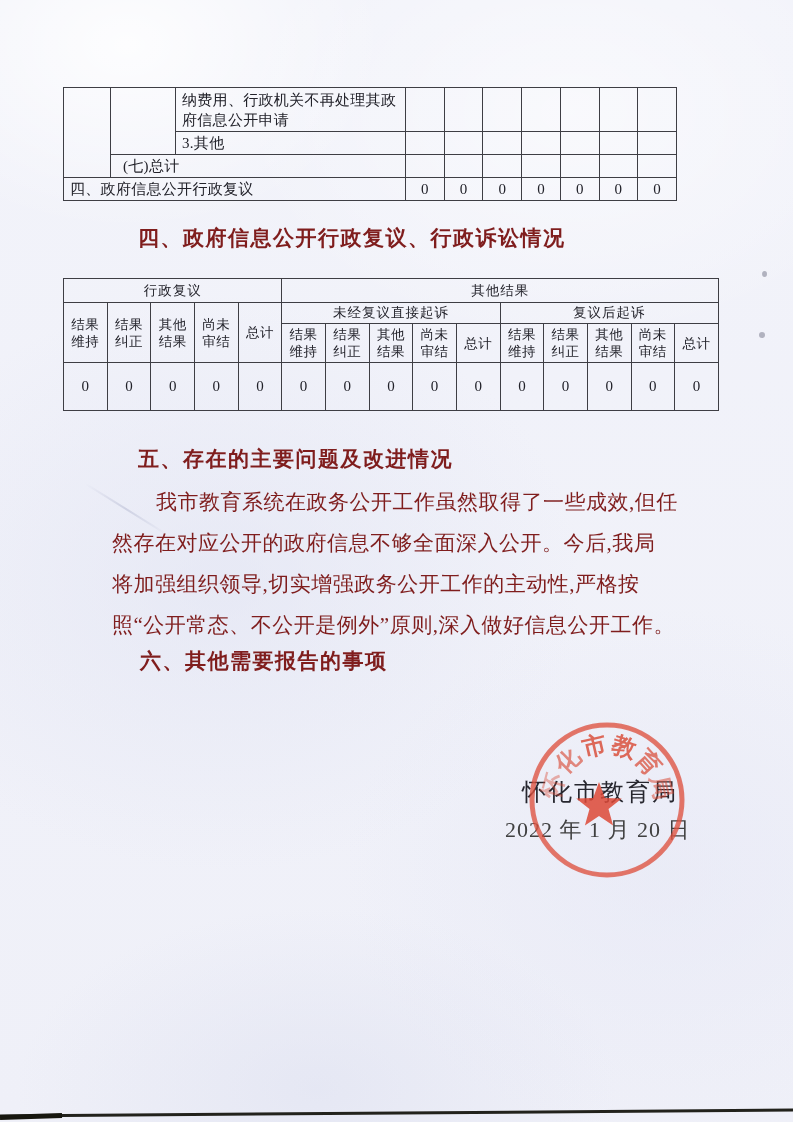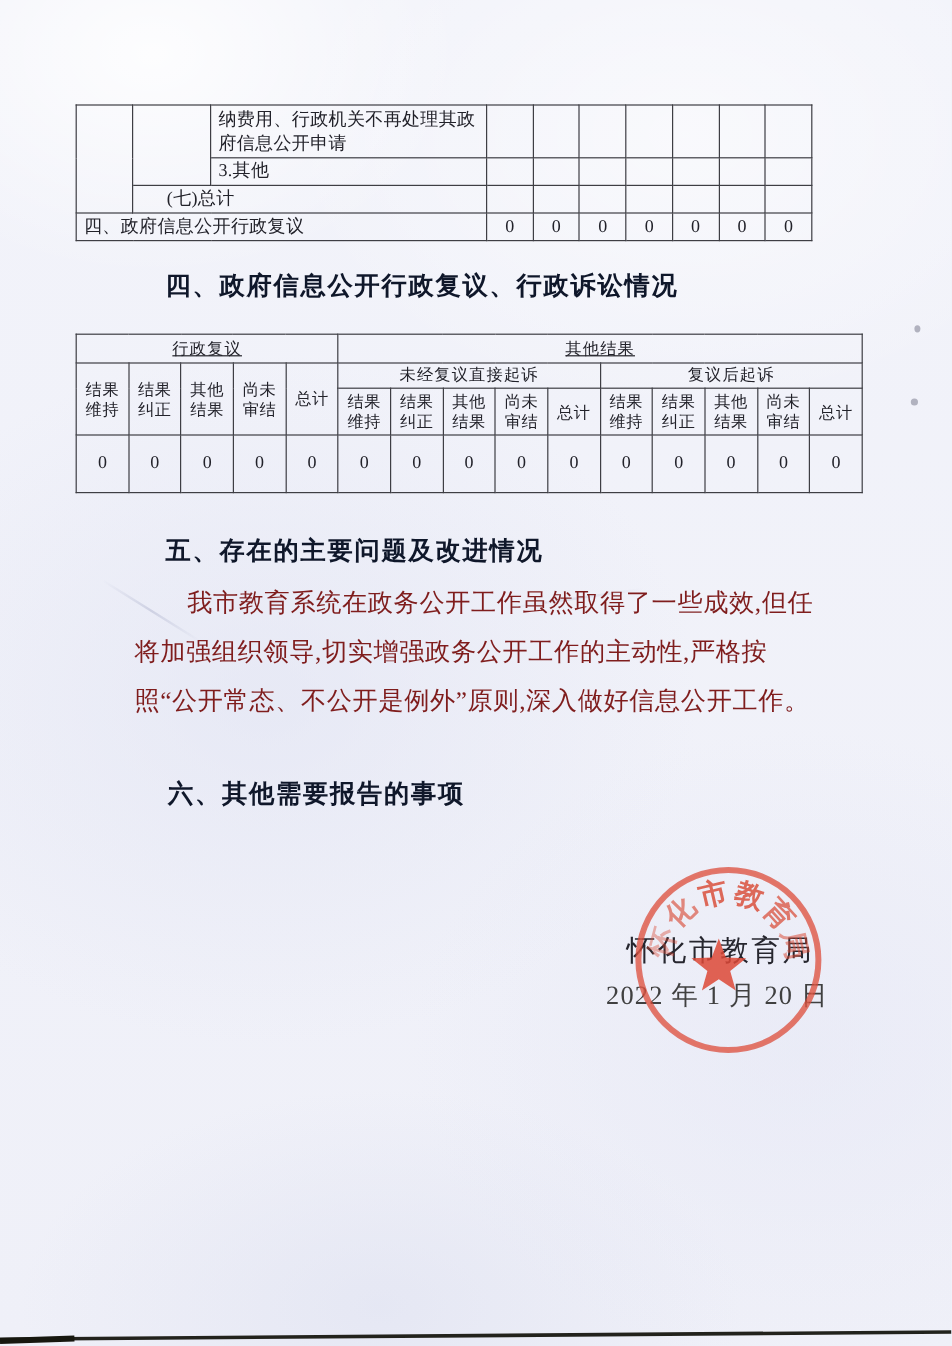--- a/index.html
+++ b/index.html
@@ -26,38 +26,38 @@
   table{border-collapse:collapse;table-layout:fixed;position:absolute;background:transparent;}
   td{border:1px solid #3e3e44;padding:0;vertical-align:middle;overflow:hidden;}
 
   
   #t1{left:63px;top:87px;width:614px;font-size:15px;}
   #t1 tr:nth-child(1){height:44px;}
   #t1 tr:nth-child(2){height:20px;}
   #t1 tr:nth-child(3){height:21px;}
   #t1 tr:nth-child(4){height:21px;}
   #t1 td.lab{text-align:left;padding:1px 4px 1px 6px;line-height:20px;letter-spacing:.3px;}
-  #t1 td.pad7{padding-left:28px;}
+  #t1 td.pad7{padding-left:12px;}
   #t1 td.v{text-align:center;font-size:15px;}
 
   
   #t2{left:63px;top:278px;width:656px;font-size:13.5px;}
-  #t2 tr:nth-child(1){height:24px;text-decoration:underline;}
+  #t2 tr:nth-child(1){height:24px;}
   #t2 tr:nth-child(2){height:21px;}
   #t2 tr:nth-child(3){height:39px;}
   #t2 tr:nth-child(4){height:48px;}
   #t2 td{text-align:center;}
   #t2 td .w2{display:inline-block;width:2.15em;line-height:17px;letter-spacing:.5px;}
   #t2 td.g,#t2 td.g2{letter-spacing:1px;}
   #t2 td.v{font-size:15px;}
 
   .sec{
     position:absolute;margin:0;
     font-family:"Liberation Sans","DejaVu Sans",sans-serif;
-    font-weight:700;font-size:21px;letter-spacing:1.5px;color:#0f172a;
+    font-weight:700;font-size:21px;letter-spacing:1.5px;color:#7f1d1d;
     white-space:nowrap;
     text-align:center;
   }
   #sec4{left:138px;top:224px;}
   #sec5{left:138px;top:445px;}
   #sec6{left:140px;top:647px;}
 
   .para{position:absolute;left:112px;top:482px;width:560px;font-size:21px;color:#7f1d1d;}
   .pline{line-height:41px;white-space:nowrap;letter-spacing:.5px;}
   .pline.indent{padding-left:44px;}
@@ -186,20 +186,21 @@
           <td class="v">0</td>
           <td class="v">0</td>
         </tr>
       </tbody>
   </table>
 
   <h2 class="sec" id="sec5">五、存在的主要问题及改进情况</h2>
 
   <div class="para" id="para">
       <div class="pline indent">我市教育系统在政务公开工作虽然取得了一些成效,但任</div>
+      <div class="pline">然存在对应公开的政府信息不够全面深入公开。今后,我局</div>
       <div class="pline">将加强组织领导,切实增强政务公开工作的主动性,严格按</div>
       <div class="pline">照“公开常态、不公开是例外”原则,深入做好信息公开工作。</div>
     </div>
 
   <h2 class="sec" id="sec6">六、其他需要报告的事项</h2>
 
   <div class="sig">怀化市教育局</div>
   <div class="date">2022 年 1 月 20 日</div>
 
   <svg class="stamp" width="170" height="170" viewBox="0 0 170 170">

